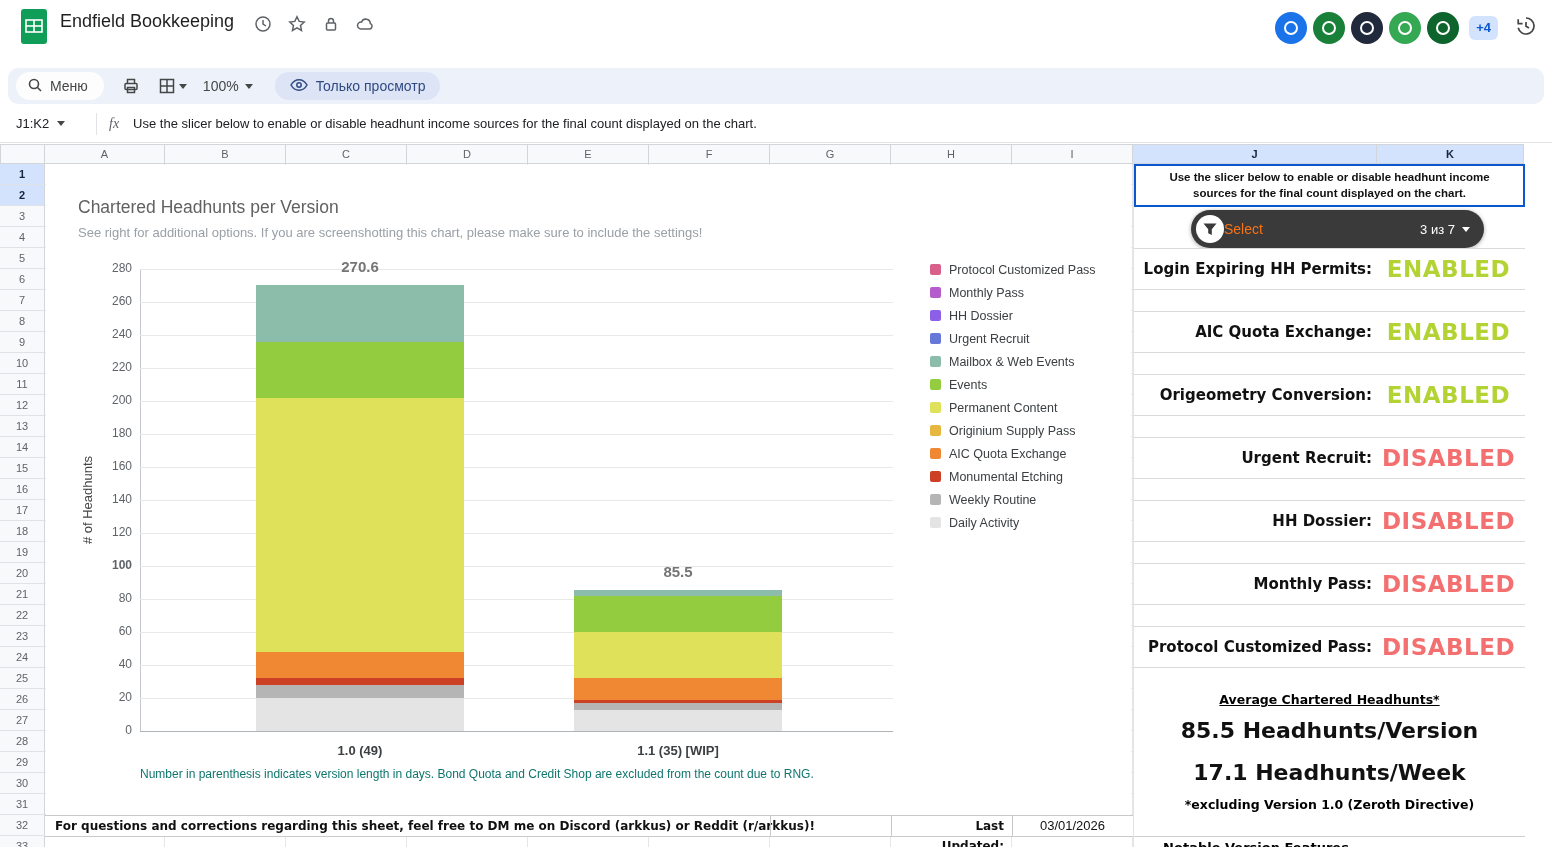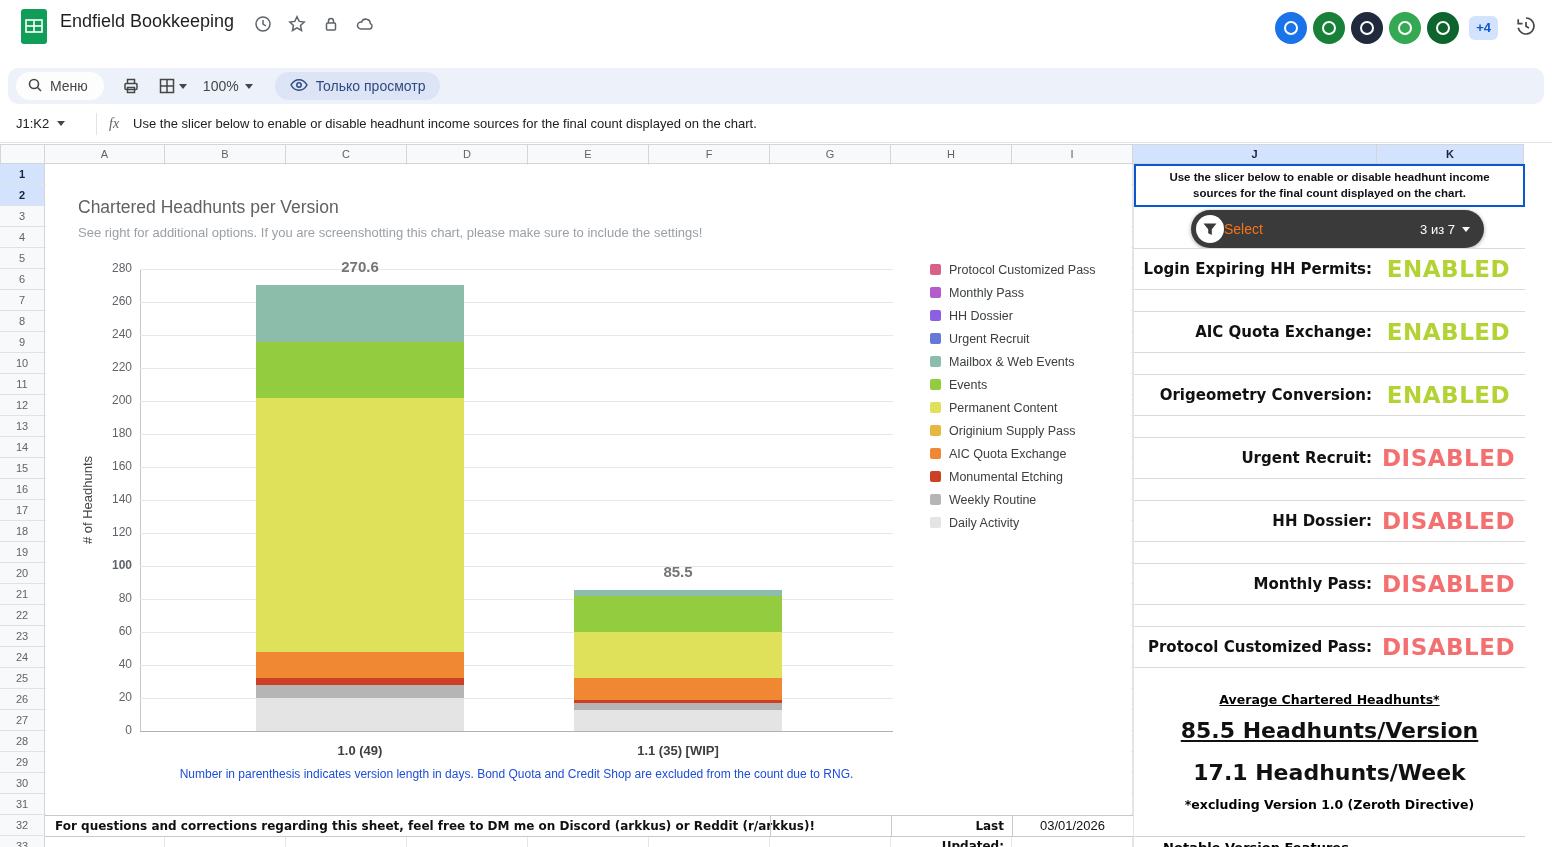--- a/index.html
+++ b/index.html
@@ -52,38 +52,38 @@
   .chart-subtitle { position:absolute; left:32px; top:60px; font-size:13px; color:#9aa0a6; }
   .ylabel { position:absolute; left:41px; top:335px; transform:translate(-50%,-50%) rotate(-90deg); font-size:13px; color:#444; white-space:nowrap; }
   .ytick { position:absolute; left:40px; width:46px; text-align:right; font-size:12px; color:#5f6368; }
   .plot { position:absolute; left:94px; top:104px; width:753px; height:462px; }
   .plot-yaxis { position:absolute; left:0; top:0; width:1px; height:462px; background:#c4c7cb; }
   .gridline { position:absolute; left:0; width:753px; height:1px; background:#e8e8e8; }
   .gridline.baseline { background:#aeb3b8; }
   .bar-seg { position:absolute; }
   .bar-total { position:absolute; width:120px; text-align:center; font-size:15px; font-weight:bold; color:#757575; }
   .cat-label { position:absolute; width:220px; text-align:center; font-size:13px; font-weight:600; color:#3c4043; }
-  .chart-footnote { position:absolute; left:94px; top:602px; width:753px; text-align:center; font-size:12px; color:#1d4ed8; }
+  .chart-footnote { position:absolute; left:94px; top:602px; width:753px; text-align:left; font-size:12px; color:#0f766e; }
   .legend { position:absolute; left:884px; top:93px; width:195px; }
   .legend-item { display:flex; align-items:center; height:23px; }
   .legend-swatch { width:11px; height:11px; border-radius:2px; margin-right:8px; flex:none; }
   .legend-label { font-size:12.5px; color:#3c4043; white-space:nowrap; }
 
   
   .panel { position:absolute; left:1133px; top:164px; width:391px; height:683px; background:#fff; border-left:1px solid #e3e3e3; }
   .instr { position:absolute; left:0; top:0; width:391px; height:43px; border:2px solid #0b57d0; background:#fff; display:flex; align-items:center; justify-content:center; text-align:center; font-size:11.5px; font-weight:bold; color:#111; padding:0 14px; line-height:1.35; }
   .slicer { position:absolute; left:57px; top:46px; width:293px; height:38px; background:#3a3a3a; border-radius:19px; display:flex; align-items:center; box-shadow:0 1px 4px rgba(0,0,0,.35); }
   .slicer-circle { width:28px; height:28px; background:#fff; border-radius:50%; margin-left:5px; display:flex; align-items:center; justify-content:center; flex:none; }
   .slicer-label { color:#f97316; font-size:14px; margin-left:0; }
   .slicer-count { margin-left:auto; margin-right:14px; color:#fff; font-size:13px; display:flex; align-items:center; gap:7px; }
   .tog { position:absolute; left:0; width:391px; height:42px; border-top:1px solid #dadada; border-bottom:1px solid #dadada; display:flex; align-items:center; background:#fff; }
   .tog-label { width:238px; text-align:right; font-weight:bold; font-size:15px; color:#111; font-family:"DejaVu Sans", sans-serif; }
   .tog-val { flex:1; text-align:center; font-weight:bold; font-size:23px; letter-spacing:0.5px; font-family:"DejaVu Sans", sans-serif; }
   .avg-head { position:absolute; left:0; top:525px; width:391px; height:21px; line-height:21px; text-align:center; font-size:12.5px; font-weight:bold; text-decoration:underline; font-family:"DejaVu Sans", sans-serif; }
-  .avg-version { position:absolute; left:0; top:546px; width:391px; height:42px; line-height:42px; text-align:center; font-size:22px; font-weight:bold; font-family:"DejaVu Sans", sans-serif; color:#111;text-decoration:underline; }
+  .avg-version { position:absolute; left:0; top:546px; width:391px; height:42px; line-height:42px; text-align:center; font-size:22px; font-weight:bold; font-family:"DejaVu Sans", sans-serif; color:#111; }
   .avg-week { position:absolute; left:0; top:588px; width:391px; height:42px; line-height:42px; text-align:center; font-size:22px; font-weight:bold; font-family:"DejaVu Sans", sans-serif; color:#111; }
   .avg-note { position:absolute; left:0; top:630px; width:391px; height:21px; line-height:21px; text-align:center; font-size:12.5px; font-weight:600; font-family:"DejaVu Sans", sans-serif; }
   .panel-line { position:absolute; left:0; top:672px; width:391px; height:1px; background:#cfcfcf; }
   .notable { position:absolute; left:0; top:676px; width:244px; text-align:center; font-size:13px; font-weight:bold; font-family:"DejaVu Sans", sans-serif; }
 
   
   .footer-band { position:absolute; left:45px; top:815px; width:1088px; height:22px; background:#fff; border-top:1px solid #c9c9c9; border-bottom:1px solid #c9c9c9; }
   .fb-note { position:absolute; left:10px; top:0; line-height:20px; font-size:12px; font-weight:bold; font-family:"DejaVu Sans", sans-serif; white-space:nowrap; color:#111; }
   .fb-v { position:absolute; top:0; bottom:0; width:1px; background:#c9c9c9; }
   .fb-updated { position:absolute; left:846px; width:121px; text-align:right; padding-right:8px; line-height:20px; font-size:12px; font-weight:bold; font-family:"DejaVu Sans", sans-serif; color:#111;padding-left:32px; }

